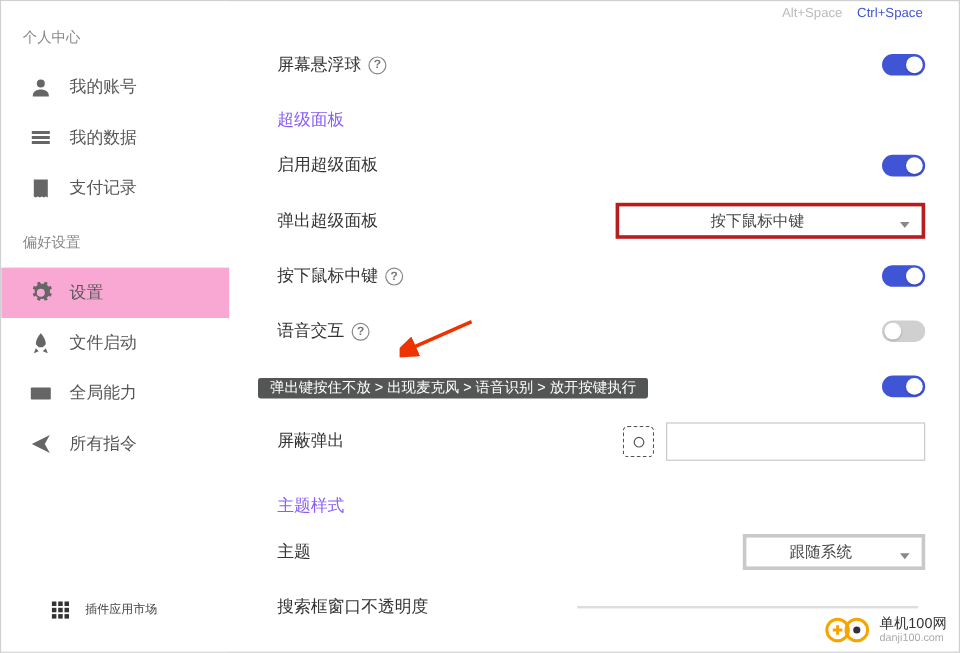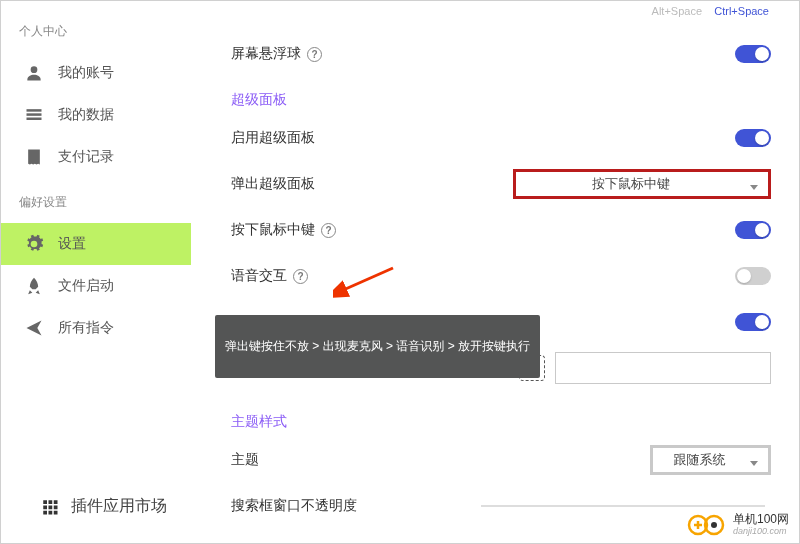--- a/index.html
+++ b/index.html
@@ -2,48 +2,48 @@
 <html><head>
 <meta charset="utf-8">
 <style>
   * { margin: 0; padding: 0; box-sizing: border-box; font-family: "Microsoft YaHei", "PingFang SC", sans-serif; }
   body { width: 800px; height: 544px; background: #fff; border: 1px solid #d0d0d0; overflow: hidden; position: relative; }
   .container { display: flex; height: 100%; }
   .sidebar { width: 190px; background: #fff; padding-top: 18px; flex-shrink: 0; }
   .sidebar-header { font-size: 12px; color: #888; padding: 4px 0 12px 18px; }
   .sidebar-item { display: flex; align-items: center; padding: 11px 0 11px 23px; cursor: pointer; color: #555; font-size: 14px; }
   .sidebar-item .icon { width: 20px; height: 20px; margin-right: 14px; fill: #666; color: #666; display: inline-flex; align-items: center; justify-content: center; }
-  .sidebar-item.active { background: #bef264; }
-  .sidebar-plugin { display: flex; align-items: center; padding: 16px 0 12px 40px; color: #444; font-size: 16px; position: absolute; bottom: 14px; left: 0; }
+  .sidebar-item.active { background: #f9a8d4; }
+  .sidebar-plugin { display: flex; align-items: center; padding: 16px 0 12px 40px; color: #444; font-size: 10px; position: absolute; bottom: 14px; left: 0; }
   .sidebar-plugin .icon { width: 18px; height: 18px; margin-right: 12px; fill: #333; }
   .main { flex: 1; padding: 4px 28px 0 40px; overflow: hidden; position: relative; }
   .hotkey-hint { position: absolute; top: 4px; right: 30px; font-size: 11px; color: #bbb; }
   .hotkey-hint .blue { color: #4054d6; }
   .setting-row { display: flex; align-items: center; height: 46px; font-size: 14px; color: #333; }
   .setting-row .label { flex: 0 0 210px; display: flex; align-items: center; gap: 6px; }
   .setting-row .value { flex: 1; display: flex; justify-content: flex-end; align-items: center; }
   .help-icon { width: 15px; height: 15px; border: 1.2px solid #888; border-radius: 50%; display: inline-flex; align-items: center; justify-content: center; font-size: 10px; color: #777; font-weight: bold; }
   .section-title { font-size: 14px; color: #8b5cf6; padding: 14px 0 6px 0; }
   .toggle { width: 36px; height: 18px; background: #4054d6; border-radius: 9px; position: relative; cursor: pointer; }
   .toggle.off { background: #d0d0d0; }
   .toggle::after { content: ""; width: 14px; height: 14px; background: #fff; border-radius: 50%; position: absolute; top: 2px; right: 2px; box-shadow: 0 1px 2px rgba(0,0,0,0.2);}
   .toggle.off::after { left: 2px; right: auto; }
   .select-box { border: 3px solid #b91c1c; height: 30px; width: 258px; display: flex; align-items: center; justify-content: center; position: relative; color: #444; font-size: 13px; padding-right: 22px; }
   .select-box::after { content: ""; position: absolute; right: 10px; top: 13px; width: 0; height: 0; border-left: 4px solid transparent; border-right: 4px solid transparent; border-top: 5px solid #888; }
-  .select-box.gray { border-color: #c9c9c9; width: 121px; }
+  .select-box.gray { border-color: #c9c9c9; width: 152px; }
   .text-input { border: 1px solid #c9c9c9; height: 32px; width: 216px; }
   .capture-icon { width: 26px; height: 26px; border: 1.5px dashed #555; border-radius: 4px; display: flex; align-items: center; justify-content: center; margin-right: 10px; position: relative; }
   .capture-icon::after { content: ""; width: 7px; height: 7px; border: 1.5px solid #555; border-radius: 50%; }
-  .tooltip { position: absolute; left: 214px; top: 314px; background: #545555; color: #fff; font-size: 12px; padding: 23px 10px; border-radius: 2px; white-space: nowrap; z-index: 20; }
+  .tooltip { position: absolute; left: 214px; top: 314px; background: #545555; color: #fff; font-size: 12px; padding: 0 10px; border-radius: 2px; white-space: nowrap; z-index: 20; }
   .arrow { position: absolute; left: 332px; top: 262px; z-index: 15; }
   .watermark { position: absolute; right: 10px; bottom: 6px; display: flex; align-items: center; font-size: 12px; z-index: 30; }
   .watermark .wm-icon { width: 44px; height: 24px; margin-right: 3px; }
   .watermark .wm-text { display: flex; flex-direction: column; line-height: 1.1; }
   .watermark .wm-cn { color: #333; font-size: 12px; }
-  .watermark .wm-en { color: #aaa; font-size: 9px; font-style: italic; }
+  .watermark .wm-en { color: #aaa; font-size: 9px; }
   .slider-track { flex:1; height:2px; background:#ddd; position:relative; margin-right:6px; }
 </style>
 </head>
 <body>
 
 <div class="container">
   <div class="sidebar">
     <div class="sidebar-header">个人中心</div>
     <div class="sidebar-item">
       <span class="icon">
@@ -81,20 +81,28 @@
         </span>
       <span>设置</span>
     </div>
     <div class="sidebar-item">
       <span class="icon">
           <svg viewBox="0 0 24 24">
             <path d="M12 2c3 3 5 7 5 11l-3 3h-4l-3-3c0-4 2-8 5-11zm-5 15l-2 5 5-2zm10 0l2 5-5-2z"></path>
           </svg>
         </span>
       <span>文件启动</span>
+    </div>
+    <div class="sidebar-item">
+      <span class="icon">
+          <svg viewBox="0 0 24 24">
+            <rect x="2" y="6" width="20" height="12" rx="1"></rect>
+          </svg>
+        </span>
+      <span>全局能力</span>
     </div>
     <div class="sidebar-item">
       <span class="icon">
           <svg viewBox="0 0 24 24">
             <path d="M3 12l18-9-5 9 5 9z"></path>
           </svg>
         </span>
       <span>所有指令</span>
     </div>
     <div class="sidebar-plugin">

